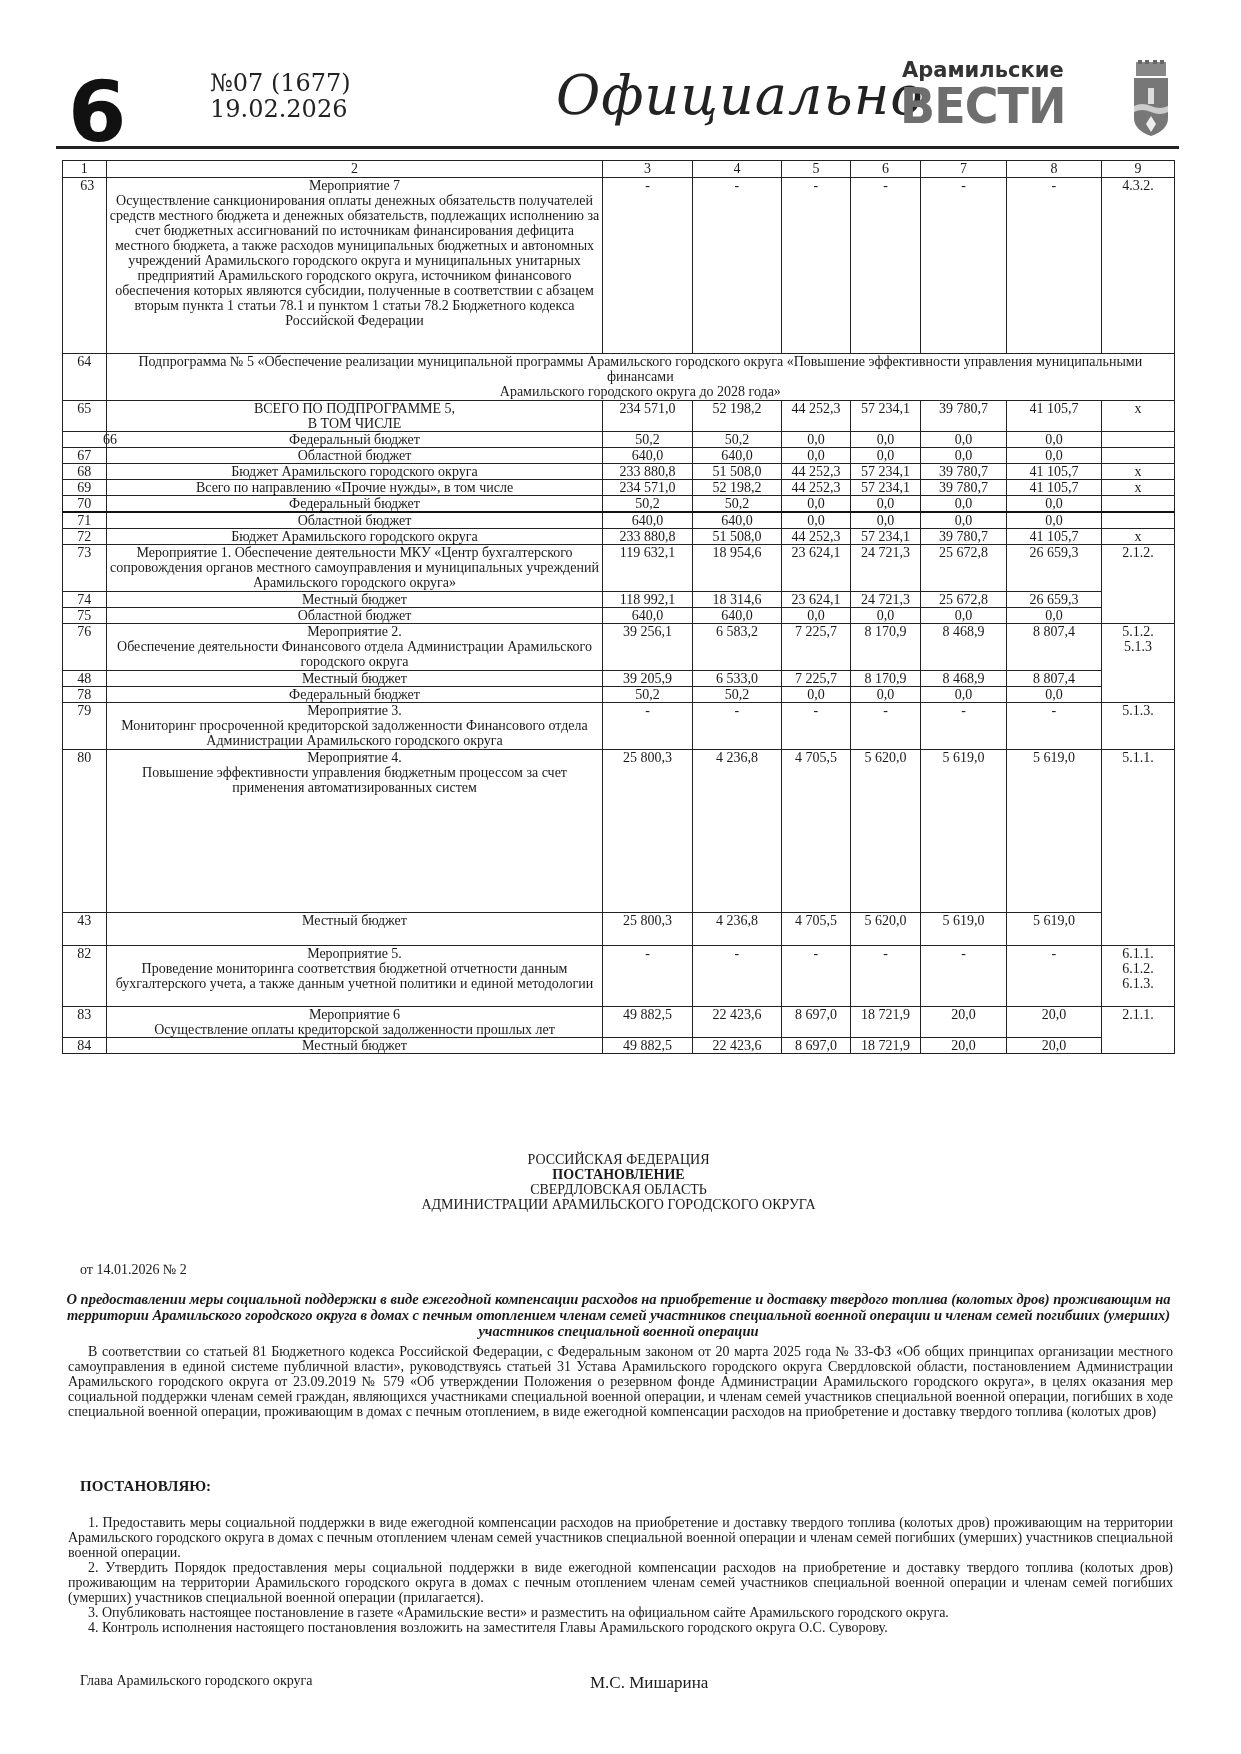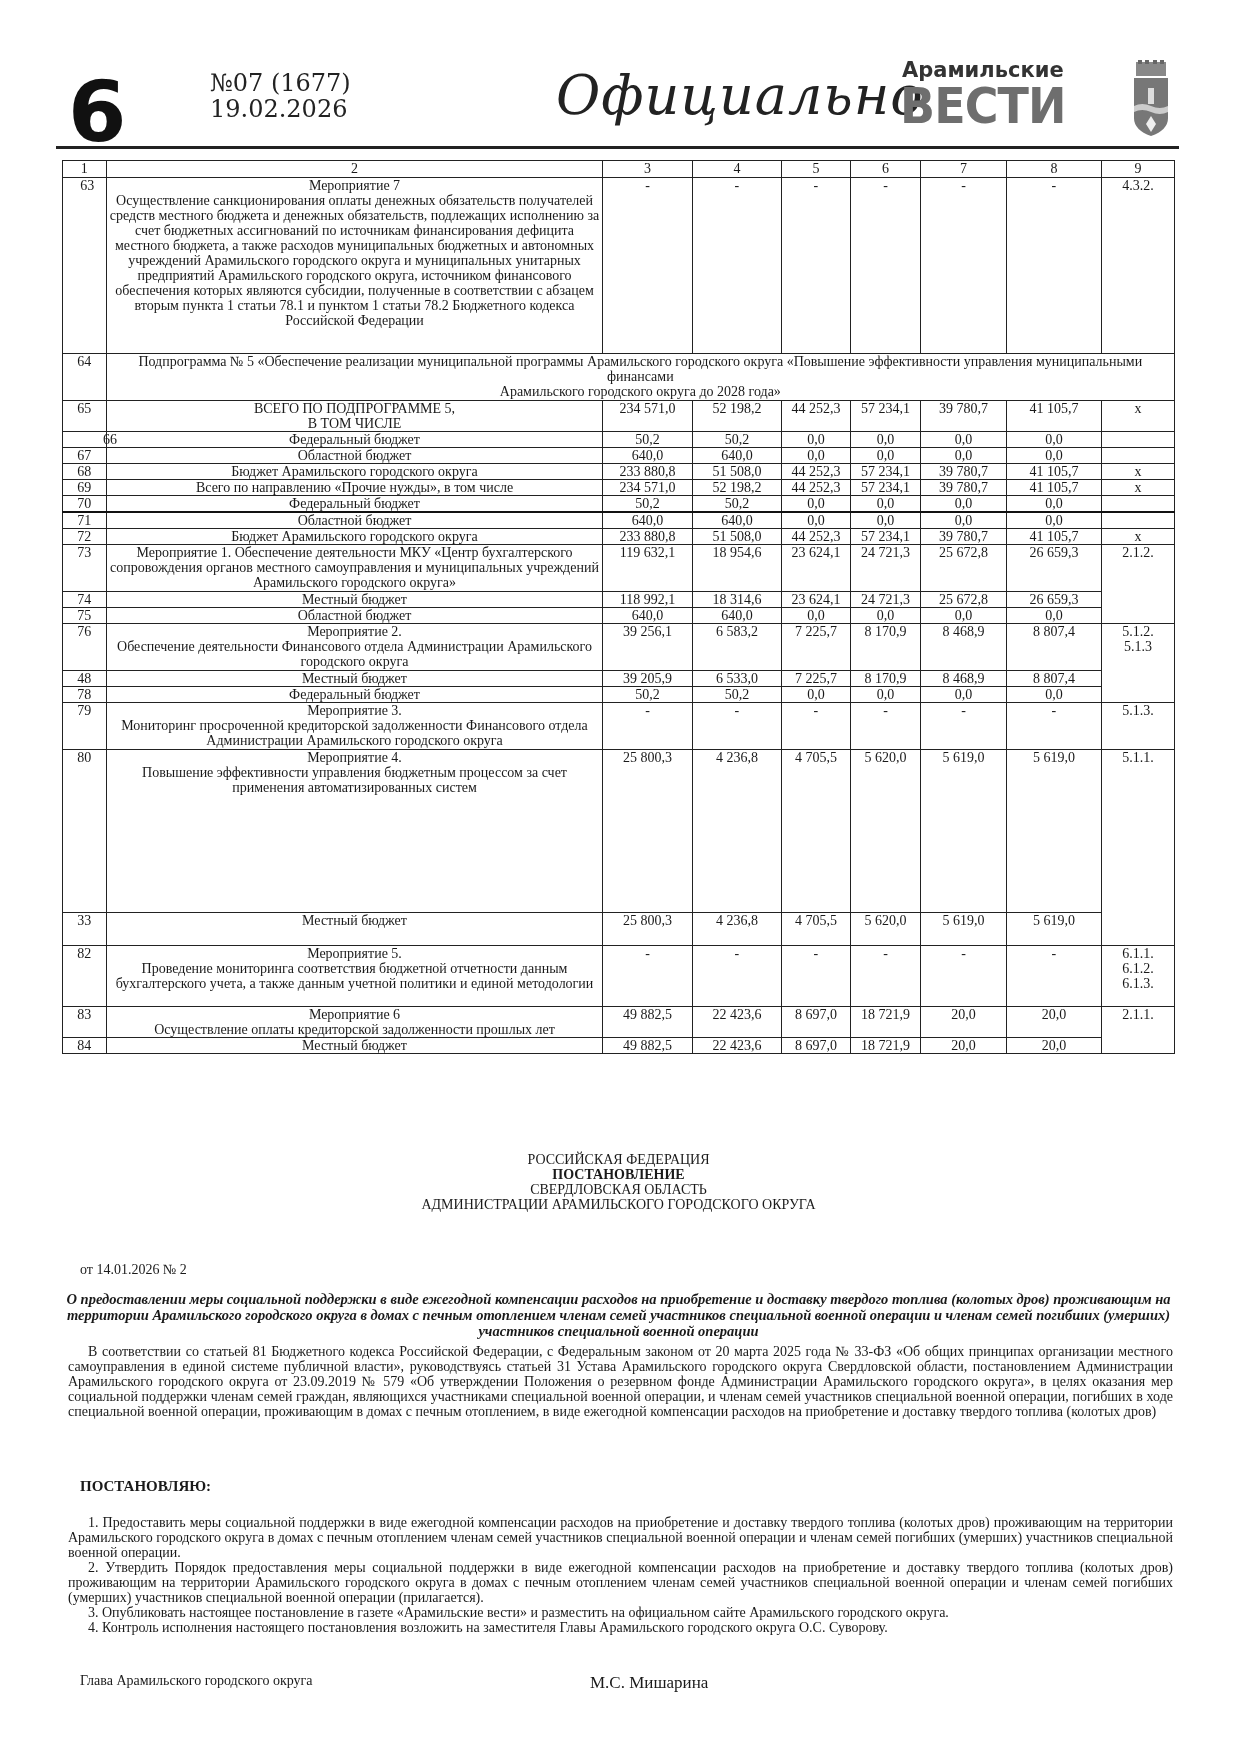--- a/index.html
+++ b/index.html
@@ -278,21 +278,21 @@
 Повышение эффективности управления бюджетным процессом за счет применения автоматизированных систем</td>
         <td style="white-space: pre-line;">25 800,3</td>
         <td style="white-space: pre-line;">4 236,8</td>
         <td style="white-space: pre-line;">4 705,5</td>
         <td style="white-space: pre-line;">5 620,0</td>
         <td style="white-space: pre-line;">5 619,0</td>
         <td style="white-space: pre-line;">5 619,0</td>
         <td rowspan="2" style="white-space: pre-line;">5.1.1.</td>
       </tr>
       <tr style="height: 33px;">
-        <td class="num" style="white-space: pre-line;">33</td>
+        <td class="num" style="white-space: pre-line;">43</td>
         <td class="desc" style="white-space: pre-line;">Местный бюджет</td>
         <td style="white-space: pre-line;">25 800,3</td>
         <td style="white-space: pre-line;">4 236,8</td>
         <td style="white-space: pre-line;">4 705,5</td>
         <td style="white-space: pre-line;">5 620,0</td>
         <td style="white-space: pre-line;">5 619,0</td>
         <td style="white-space: pre-line;">5 619,0</td>
       </tr>
       <tr style="height: 61px;">
         <td class="num" style="white-space: pre-line;">82</td>

